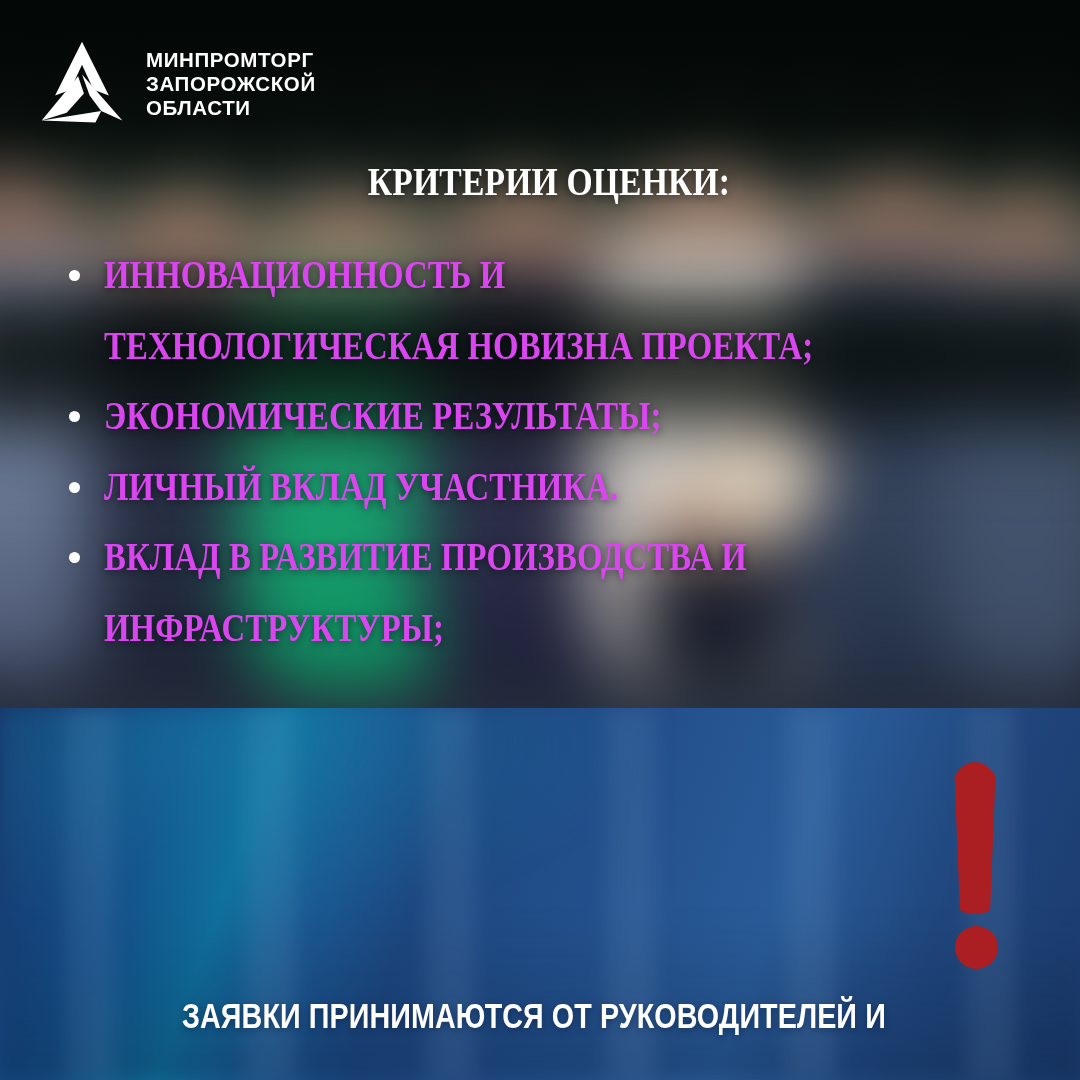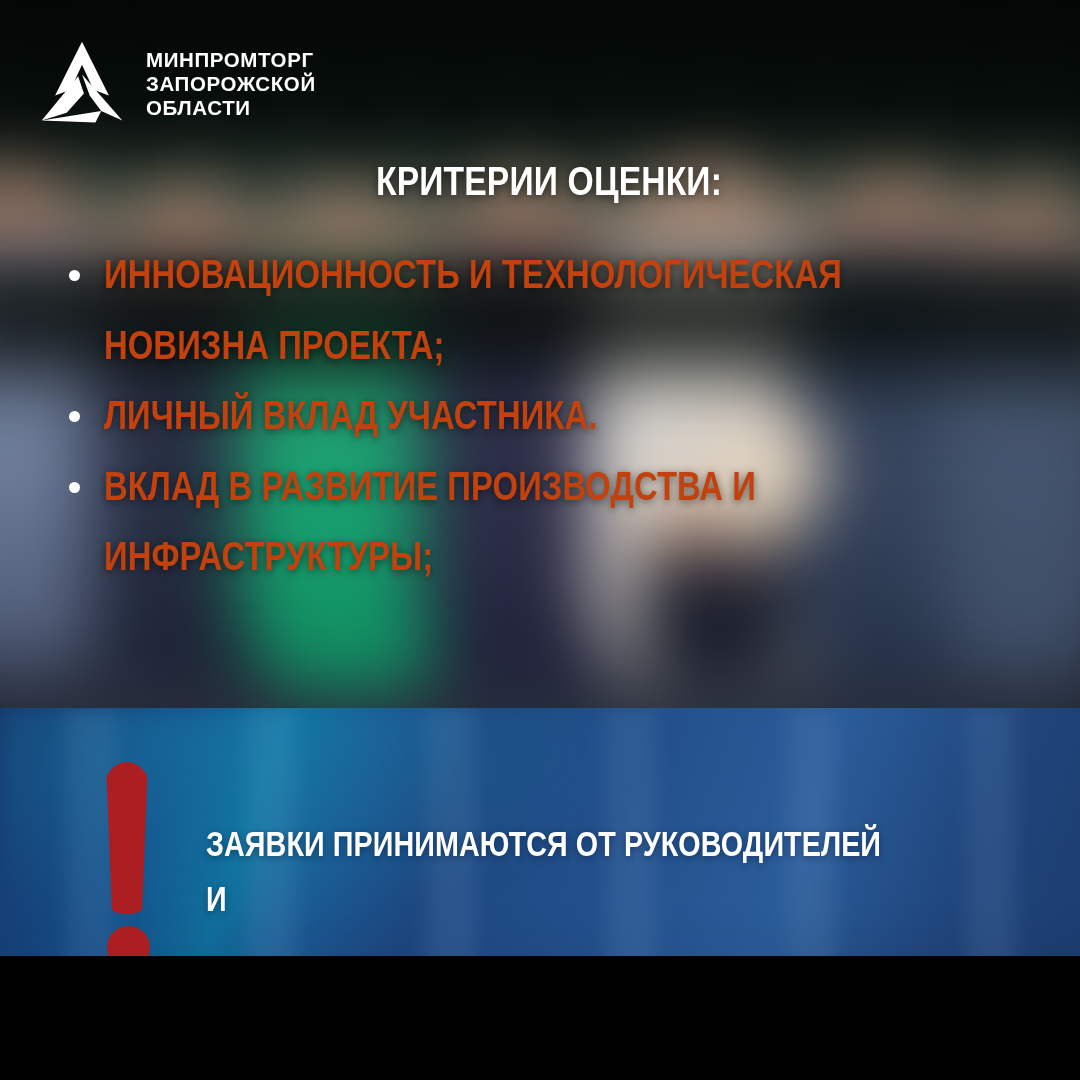--- a/index.html
+++ b/index.html
@@ -4,21 +4,21 @@
 <title>Критерии оценки</title>
 <style>
   html, body {
     margin: 0;
     padding: 0;
     background: #000;
   }
   .poster {
     position: relative;
     width: 1080px;
-    height: 956px;
+    height: 1080px;
     overflow: hidden;
     font-family: "Liberation Sans", "DejaVu Sans", sans-serif;
     background: #0a0d0c;
   }
 
   
   .photo {
     position: absolute;
     inset: 0;
     overflow: hidden;
@@ -125,20 +125,21 @@
   .logo-text span { display: block; }
 
   
   .criteria {
     position: absolute;
     left: 0; right: 0;
     top: 160px;
     z-index: 6;
     padding: 0 40px 0 58px;
     box-sizing: border-box;
+    font-family: Liberation Serif, serif;
   }
   .criteria-title {
     color: #ffffff;
     text-align: center;
     font-weight: 700;
     font-size: 41px;
     line-height: 1.05;
     letter-spacing: .2px;
     text-transform: uppercase;
     transform: scaleX(.82);
@@ -146,21 +147,21 @@
     text-shadow: 0 2px 10px rgba(0,0,0,.55);
     margin: 0 0 36px 0;
   }
   .criteria-list {
     list-style: none;
     margin: 0;
     padding: 0;
   }
   .criteria-item {
     position: relative;
-    color: #c2410c;
+    color: #d946ef;
     font-weight: 700;
     font-size: 41px;
     line-height: 1.72;
     letter-spacing: .1px;
     text-transform: uppercase;
     padding-left: 46px;
     text-shadow: 0 2px 10px rgba(0,0,0,.55);
   }
   .criteria-item .txt {
     display: inline-block;
@@ -210,23 +211,24 @@
         rgba(255,255,255,0.00) 180px),
       radial-gradient(60% 70% at 18% 10%, rgba(25,140,180,.38) 0%, rgba(25,140,180,0) 70%),
       linear-gradient(180deg, rgba(0,0,0,0) 55%, rgba(8,28,58,.30) 100%);
     filter: blur(9px);
     pointer-events: none;
   }
   .notice-inner {
     position: relative;
     z-index: 2;
     display: flex;
-    align-items: center;
+    align-items: flex-end;
     padding: 46px 40px 0 96px;
     box-sizing: border-box;
+    flex-direction: column;
   }
   .bang {
     position: relative;
     flex: none;
     width: 70px;
     height: 230px;
     margin-right: 26px;
   }
   .bang-stem {
     position: absolute;
@@ -295,20 +297,21 @@
       <span>МИНПРОМТОРГ</span>
       <span>ЗАПОРОЖСКОЙ</span>
       <span>ОБЛАСТИ</span>
     </div>
   </div>
 
   <div class="criteria">
     <h1 class="criteria-title">КРИТЕРИИ ОЦЕНКИ:</h1>
     <ul class="criteria-list">
       <li class="criteria-item"><span class="txt">ИННОВАЦИОННОСТЬ И ТЕХНОЛОГИЧЕСКАЯ НОВИЗНА ПРОЕКТА;</span></li>
+      <li class="criteria-item"><span class="txt">ЭКОНОМИЧЕСКИЕ РЕЗУЛЬТАТЫ;</span></li>
       <li class="criteria-item"><span class="txt">ЛИЧНЫЙ ВКЛАД УЧАСТНИКА.</span></li>
       <li class="criteria-item"><span class="txt">ВКЛАД В РАЗВИТИЕ ПРОИЗВОДСТВА И ИНФРАСТРУКТУРЫ;</span></li>
     </ul>
   </div>
 
   <div class="notice">
     <div class="notice-inner">
       <div class="bang">
         <div class="bang-stem"></div>
         <div class="bang-dot"></div>

